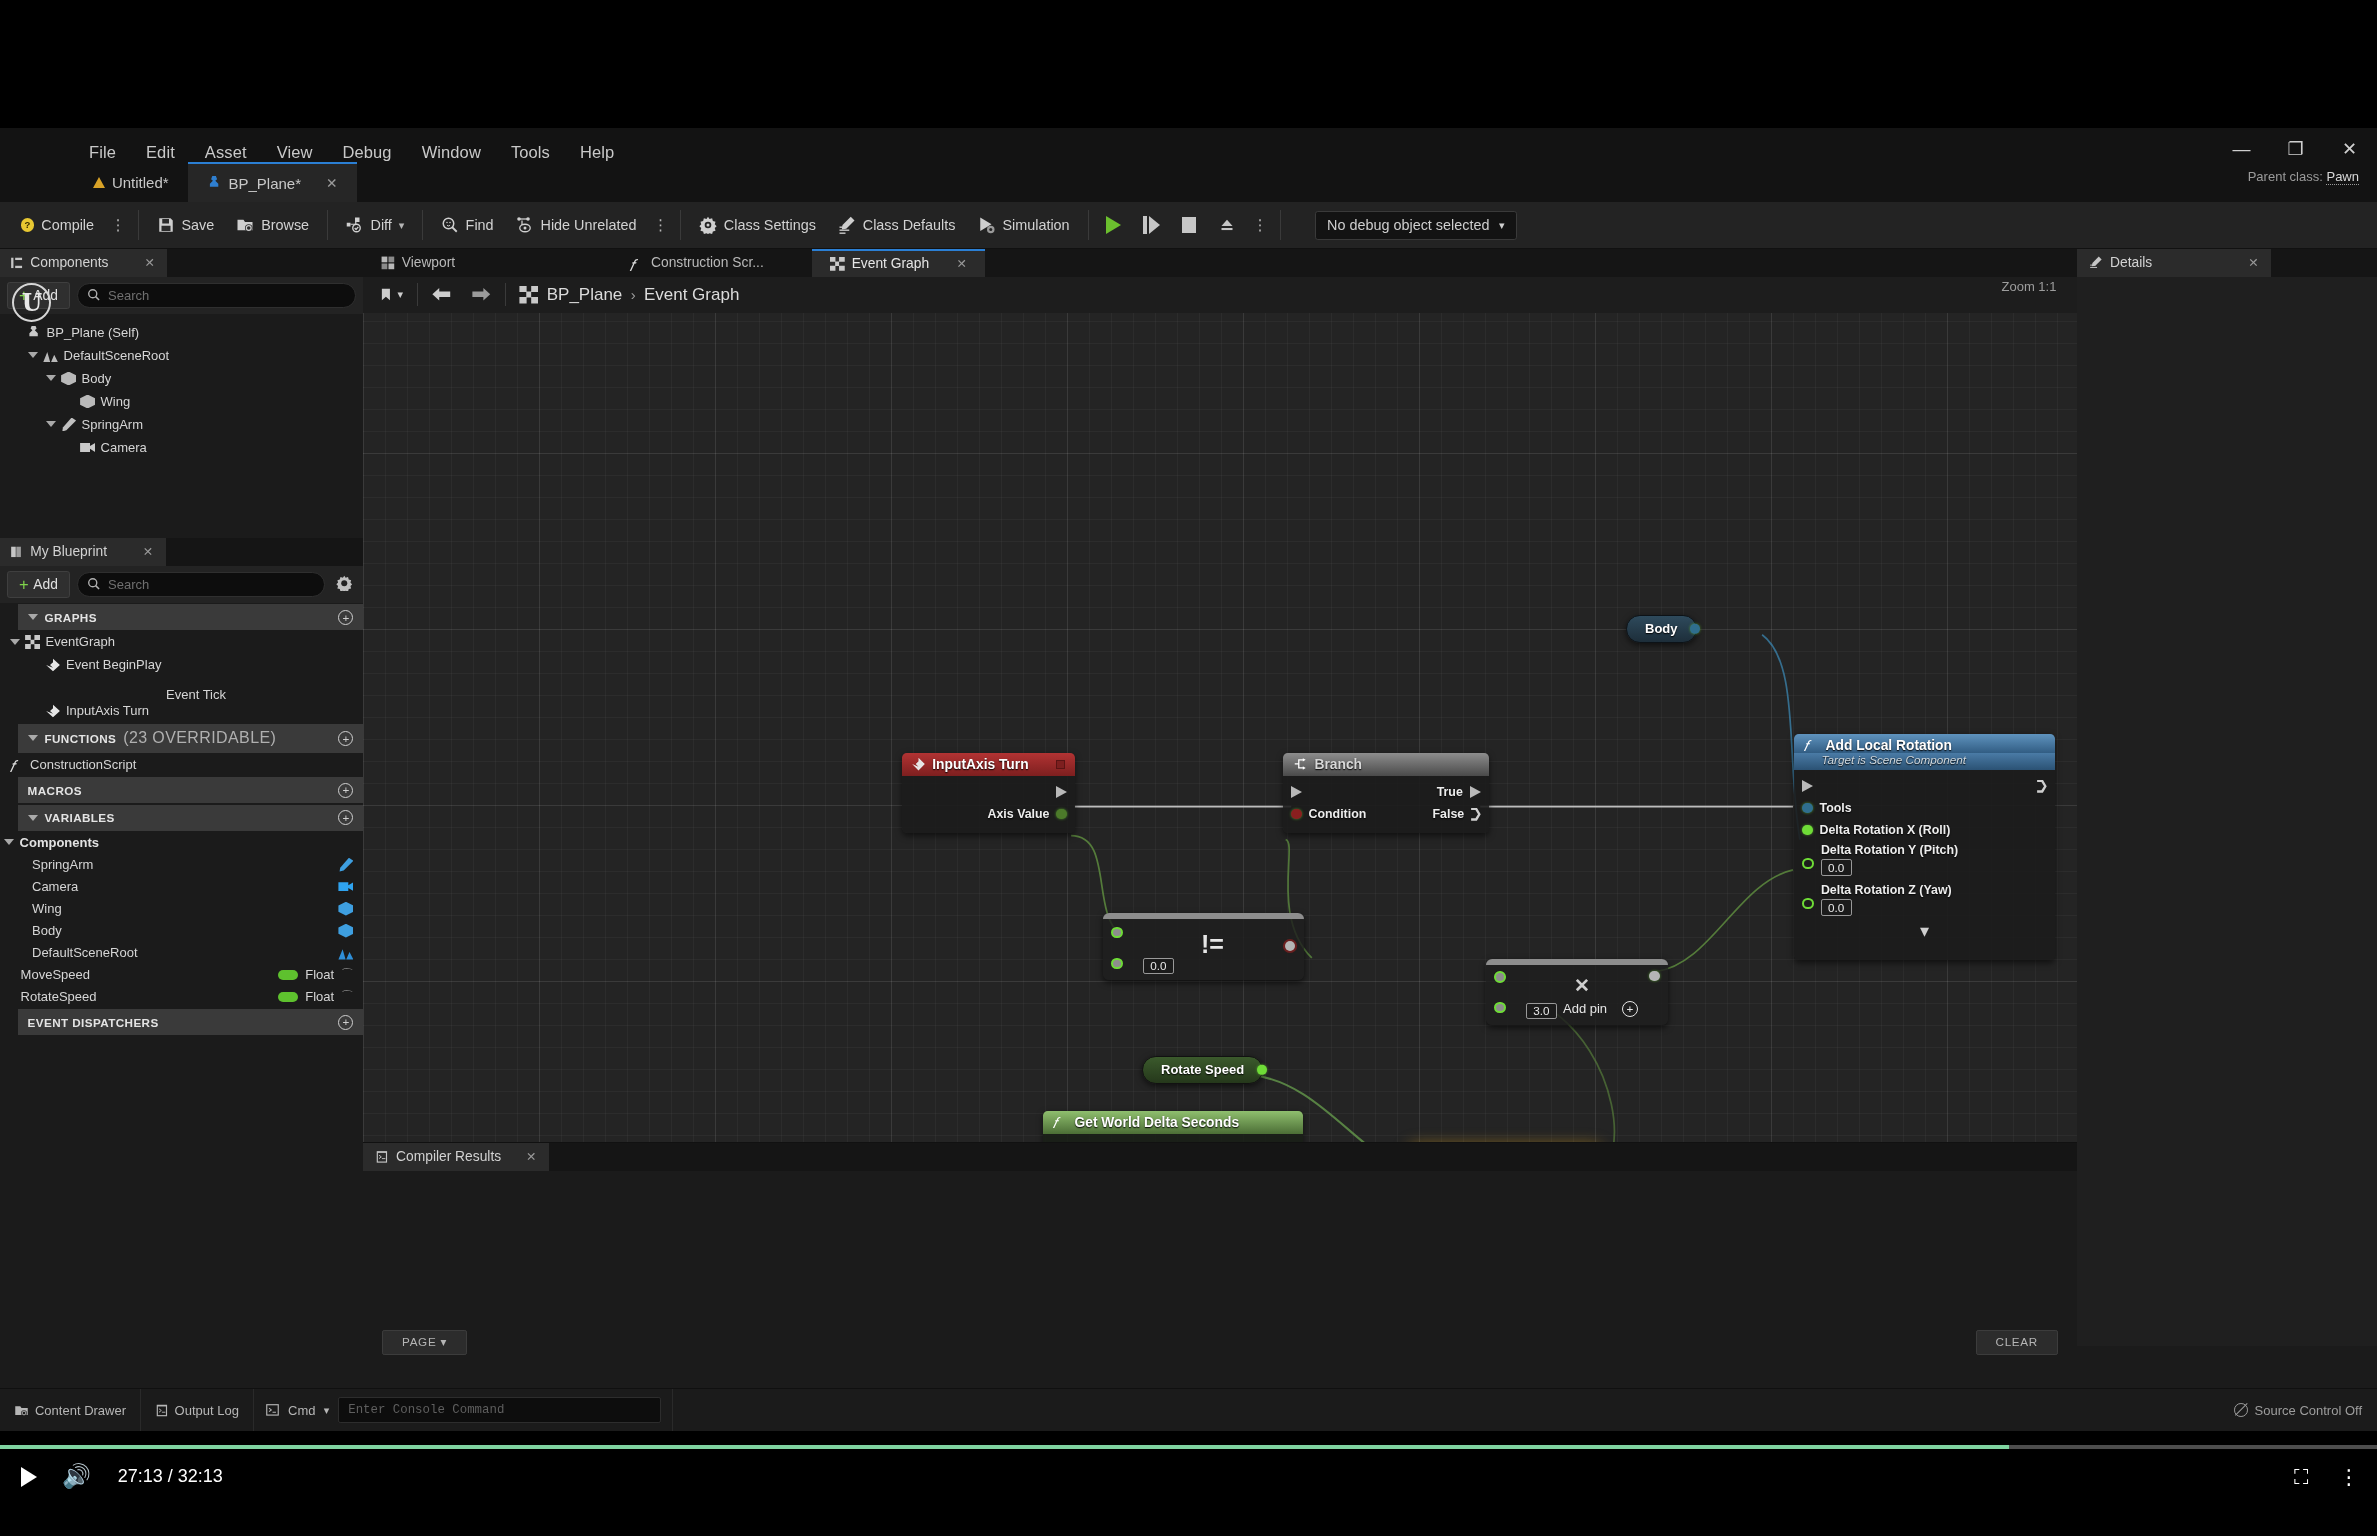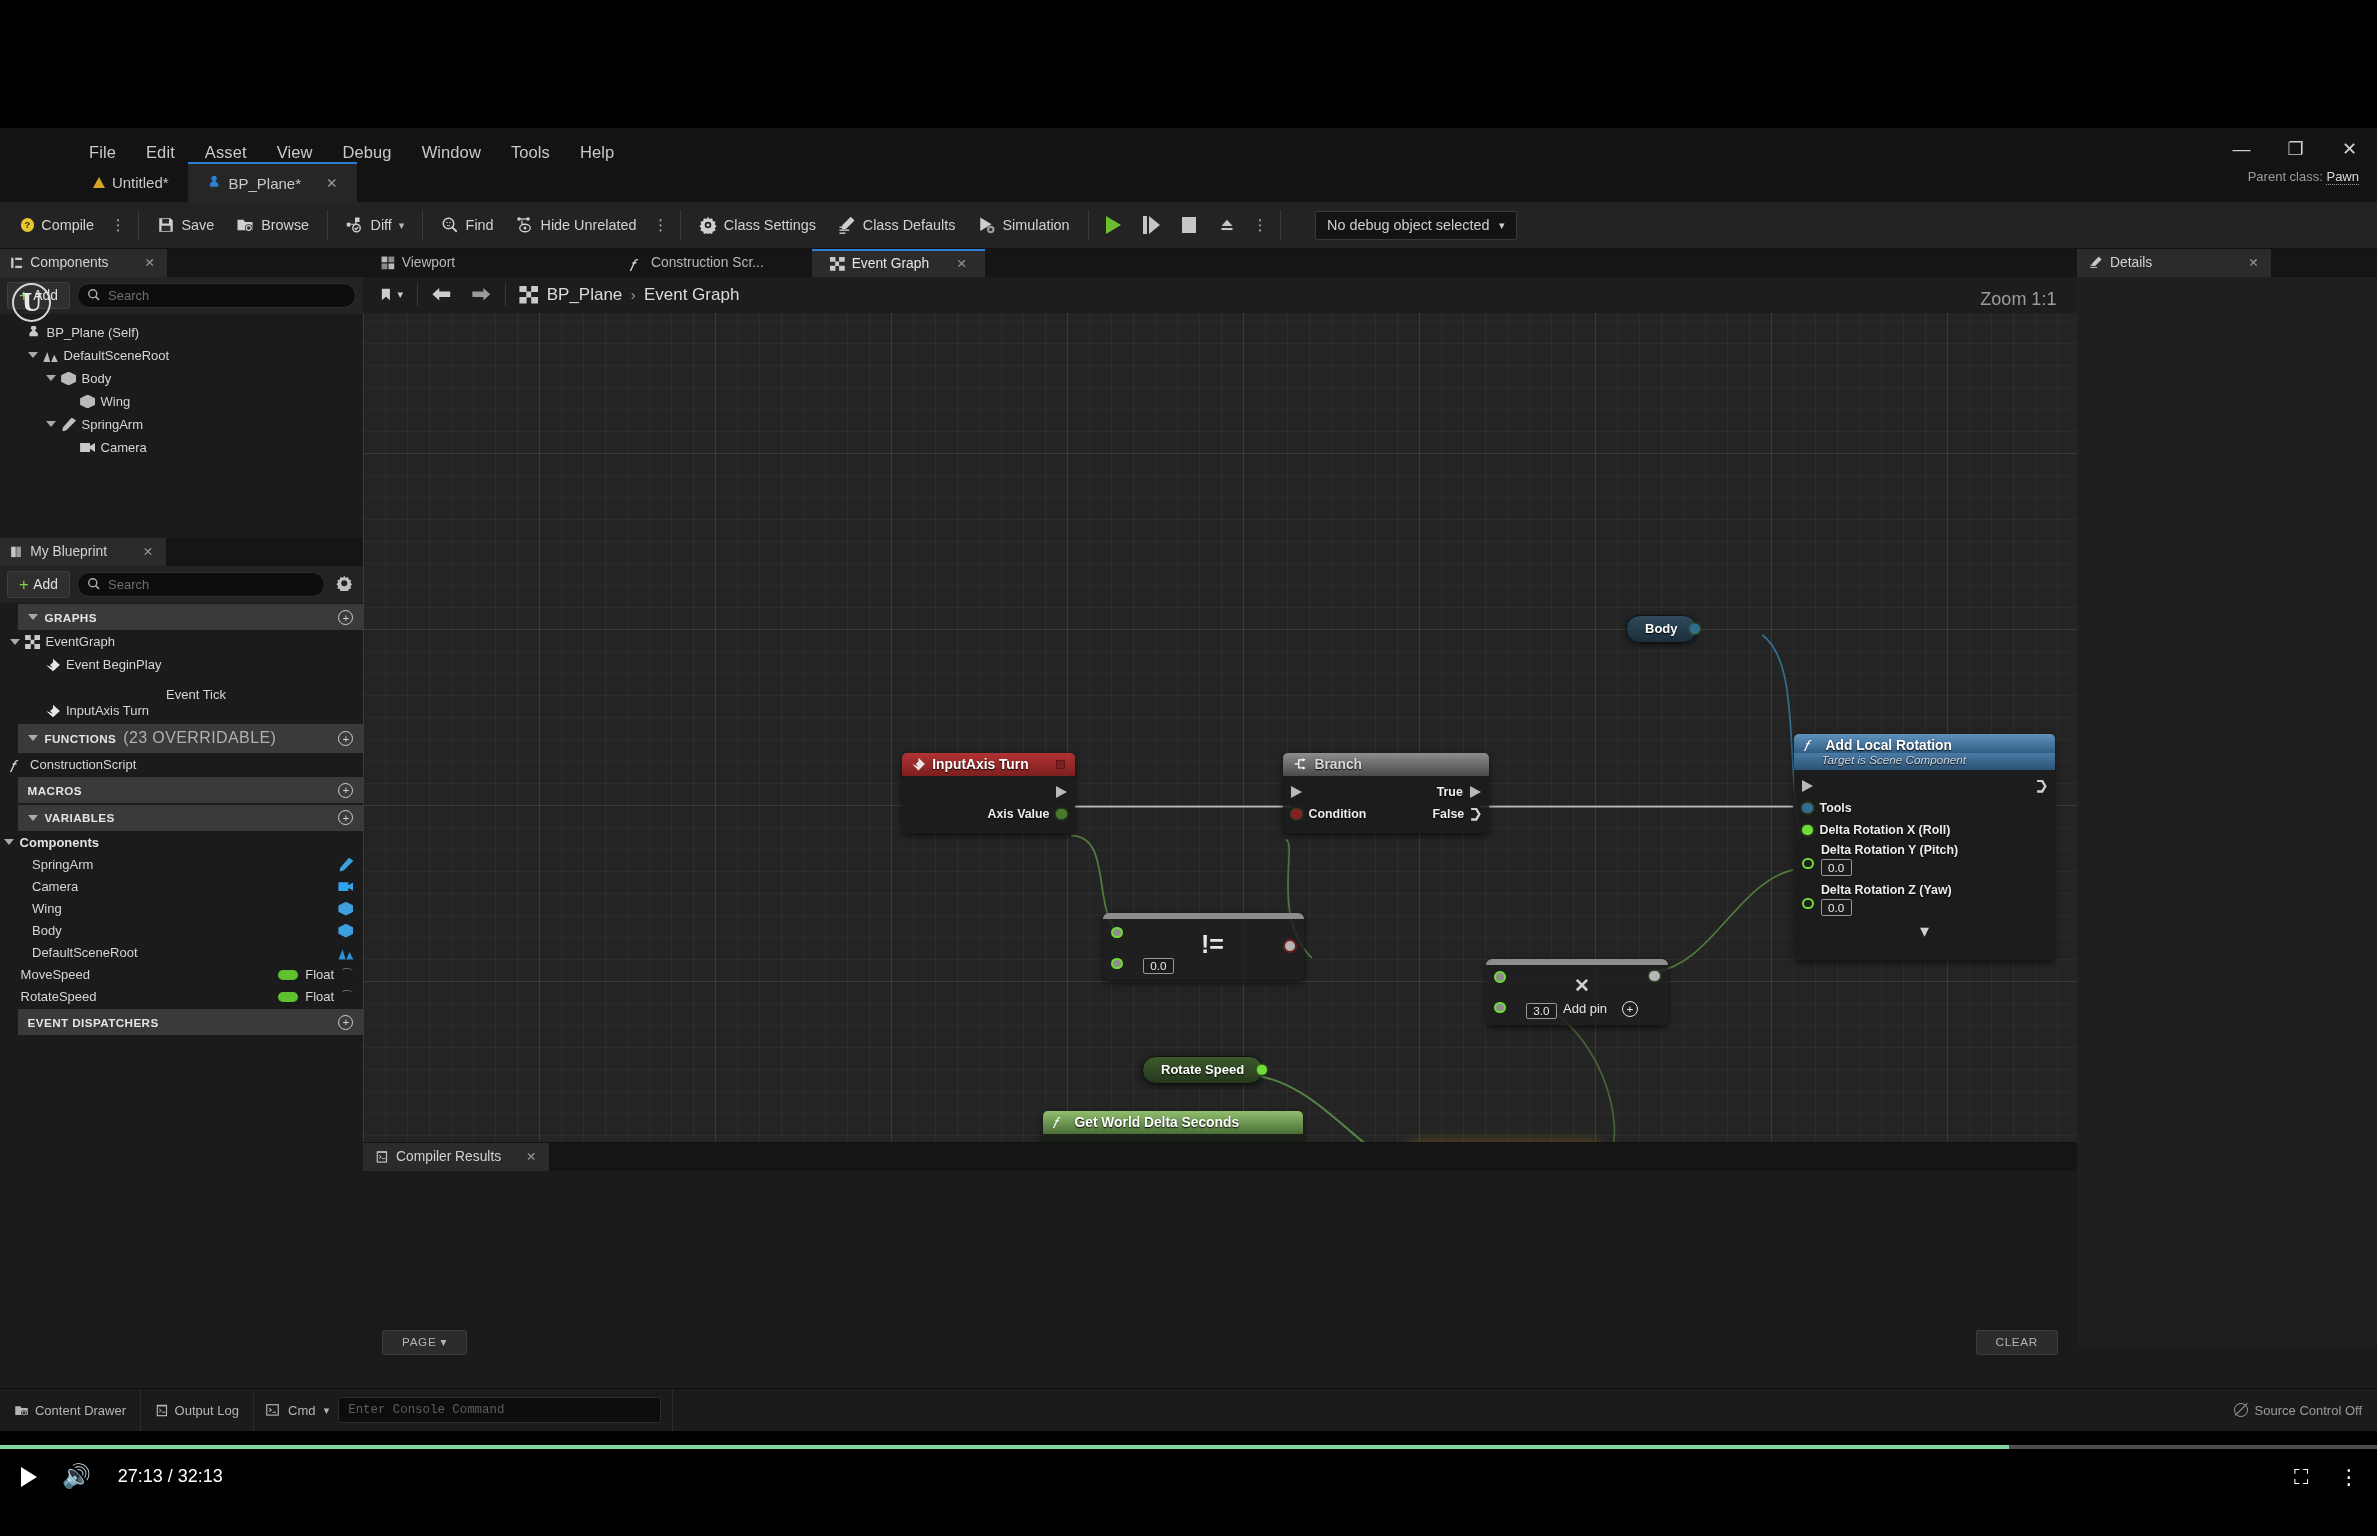--- a/index.html
+++ b/index.html
@@ -139,21 +139,21 @@
       linear-gradient(to right, rgba(255,255,255,.07) 0.7px, transparent 0.7px),
       linear-gradient(to bottom, rgba(255,255,255,.07) 0.7px, transparent 0.7px);
     background-size: 22px 22px, 22px 22px, 176px 176px, 176px 176px;
     overflow: hidden;
   }
   .graphbar { position:absolute;left:0;top:0;width:100%;height:36px;background:#1d1d1d;display:flex;align-items:center;gap:0;padding-left:6.9px;z-index:5; }
   .gb-btn { display:flex;align-items:center;gap:4.1px;color:#cdcdcd;font-size:15px;padding:0 9.6px;height:30px; }
   .gb-sep { width:0.7px;height:23.4px;background:#3a3a3a;margin:0 4.1px; }
   .breadcrumb { display:flex;align-items:center;gap:8.3px;color:#dcdcdc;font-size:17px;padding-left:9.6px; }
   .bc-sep { color:#9d9d9d;font-size:15px; }
-  .zoomlbl { position:absolute;right:20.6px;top:12px;color:#9d9d9d;font-size:18px;z-index:6; }
+  .zoomlbl { position:absolute;right:20.6px;top:2px;color:#9d9d9d;font-size:13px;z-index:6; }
   .watermark {
     position:absolute;right:23.4px;bottom:69px;color:rgba(255,255,255,.10);
     font-size:58px;font-weight:bold;letter-spacing:1.4px;
   }
 
   
   .node { position: absolute; border-radius: 5.5px; background:#1c1c1ce6; box-shadow: 0 2.1px 6.9px rgba(0,0,0,.55); }
   .node-hdr { border-radius:4.8px 4.8px 0 0; padding:4.1px 9.6px; display:flex;align-items:center;gap:6.9px; }
   .node-title { color:#fff;font-size:13.8px;font-weight:bold;text-shadow:0 0.7px 1.4px #000; }
   .node-sub { color:#cfd8de;font-size:11.7px;font-style:italic;padding:0 9.6px 4.1px 27.5px;text-shadow:0 0.7px 1.4px #000; }

